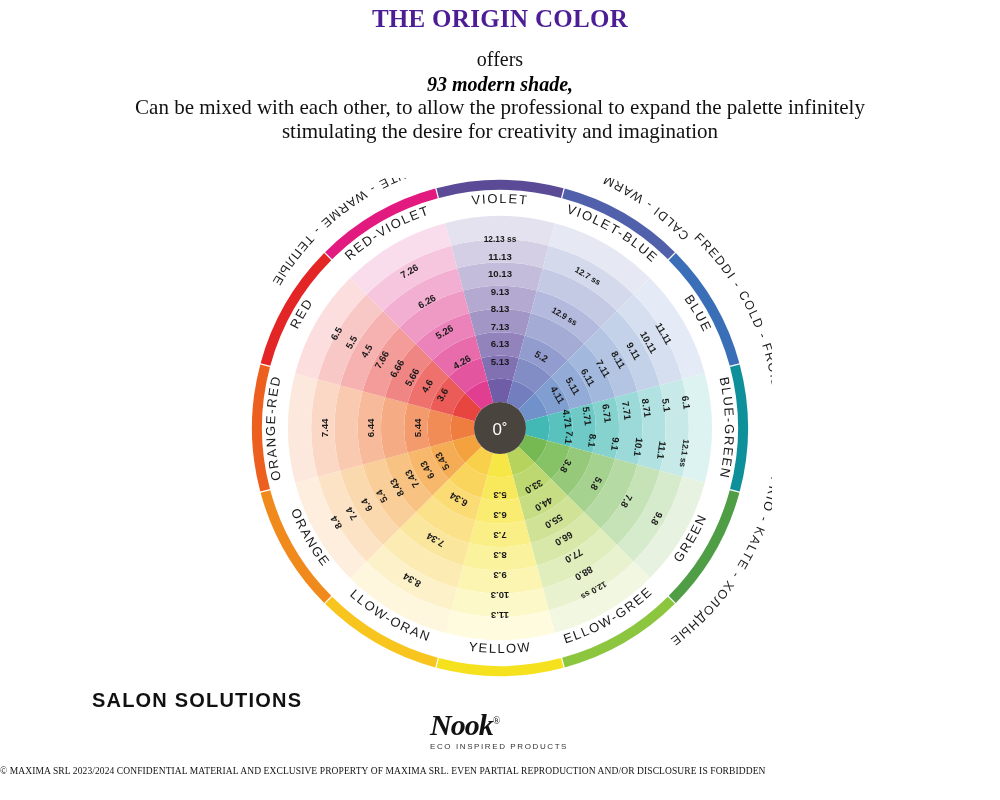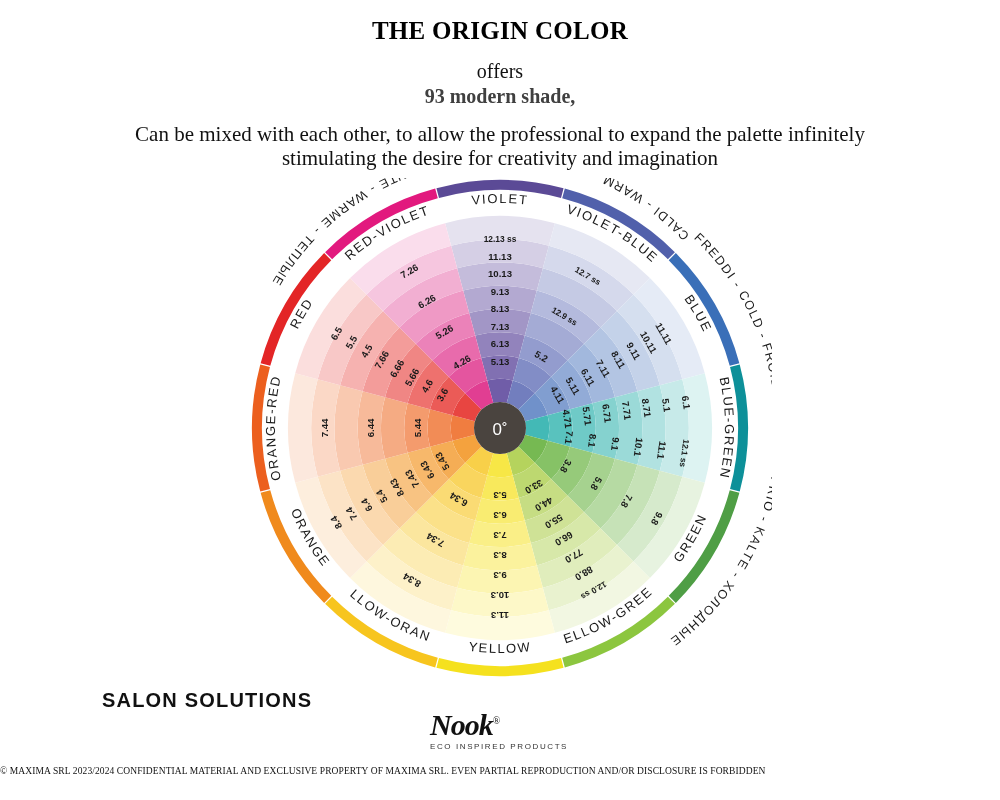--- a/index.html
+++ b/index.html
@@ -2,35 +2,35 @@
 <html><head>
 <meta charset="utf-8">
 <style>
   html,body{margin:0;padding:0;}
   body{
     width:1000px;height:800px;background:#ffffff;
     font-family:"Liberation Serif",serif;
     overflow:hidden;position:relative;
   }
   .header{position:absolute;top:0;left:0;width:1000px;text-align:center;}
-  .h-title{font-weight:bold;font-size:25px;letter-spacing:.3px;color:#000000;
-           margin-top:18px;line-height:1.05;}
+  .h-title{font-weight:bold;font-size:25px;letter-spacing:.3px;color:#4c1d95;
+           margin-top:6px;line-height:1.05;}
   .h-offers{font-size:20px;color:#111;margin-top:16px;line-height:1.1;}
-  .h-shades{font-size:20px;font-weight:bold;color:#404040;
+  .h-shades{font-size:20px;font-weight:bold;font-style:italic;color:#000000;
             margin-top:3px;line-height:1.1;}
-  .h-line1{font-size:21px;color:#111;margin-top:16px;line-height:1.12;}
+  .h-line1{font-size:21px;color:#111;margin-top:1px;line-height:1.12;}
   .h-line2{font-size:21px;color:#111;line-height:1.12;}
 
   .wheel-wrap{position:absolute;left:228px;top:178px;width:544px;height:500px;}
   svg.wheel{display:block;}
 
   .footer-logo{position:absolute;left:22px;top:648px;width:300px;height:70px;}
   .eco-letters{position:absolute;left:0;top:0;font-family:"Liberation Serif",serif;
     font-size:86px;color:#8fbab4;letter-spacing:2px;line-height:86px;font-weight:400;}
-  .eco-sub{position:absolute;left:80px;top:41px;font-family:"Liberation Sans",sans-serif;
+  .eco-sub{position:absolute;left:70px;top:41px;font-family:"Liberation Sans",sans-serif;
     font-weight:bold;font-size:20px;letter-spacing:1.2px;color:#111;text-align:center;}
 
   .nook{position:absolute;left:430px;top:706px;width:160px;text-align:left;}
   .nook-word{font-family:"Liberation Serif",serif;font-style:italic;font-weight:bold;
     font-size:30px;color:#111;line-height:30px;letter-spacing:-1px;position:relative;display:inline-block;}
   .nook-reg{font-size:10px;vertical-align:super;font-style:normal;font-weight:normal;}
   .nook-sub{font-family:"Liberation Sans",sans-serif;font-size:8px;letter-spacing:1.6px;
     color:#333;margin-top:2px;}
 
   .copyright{position:absolute;left:0;top:766px;width:1000px;text-align:left;

